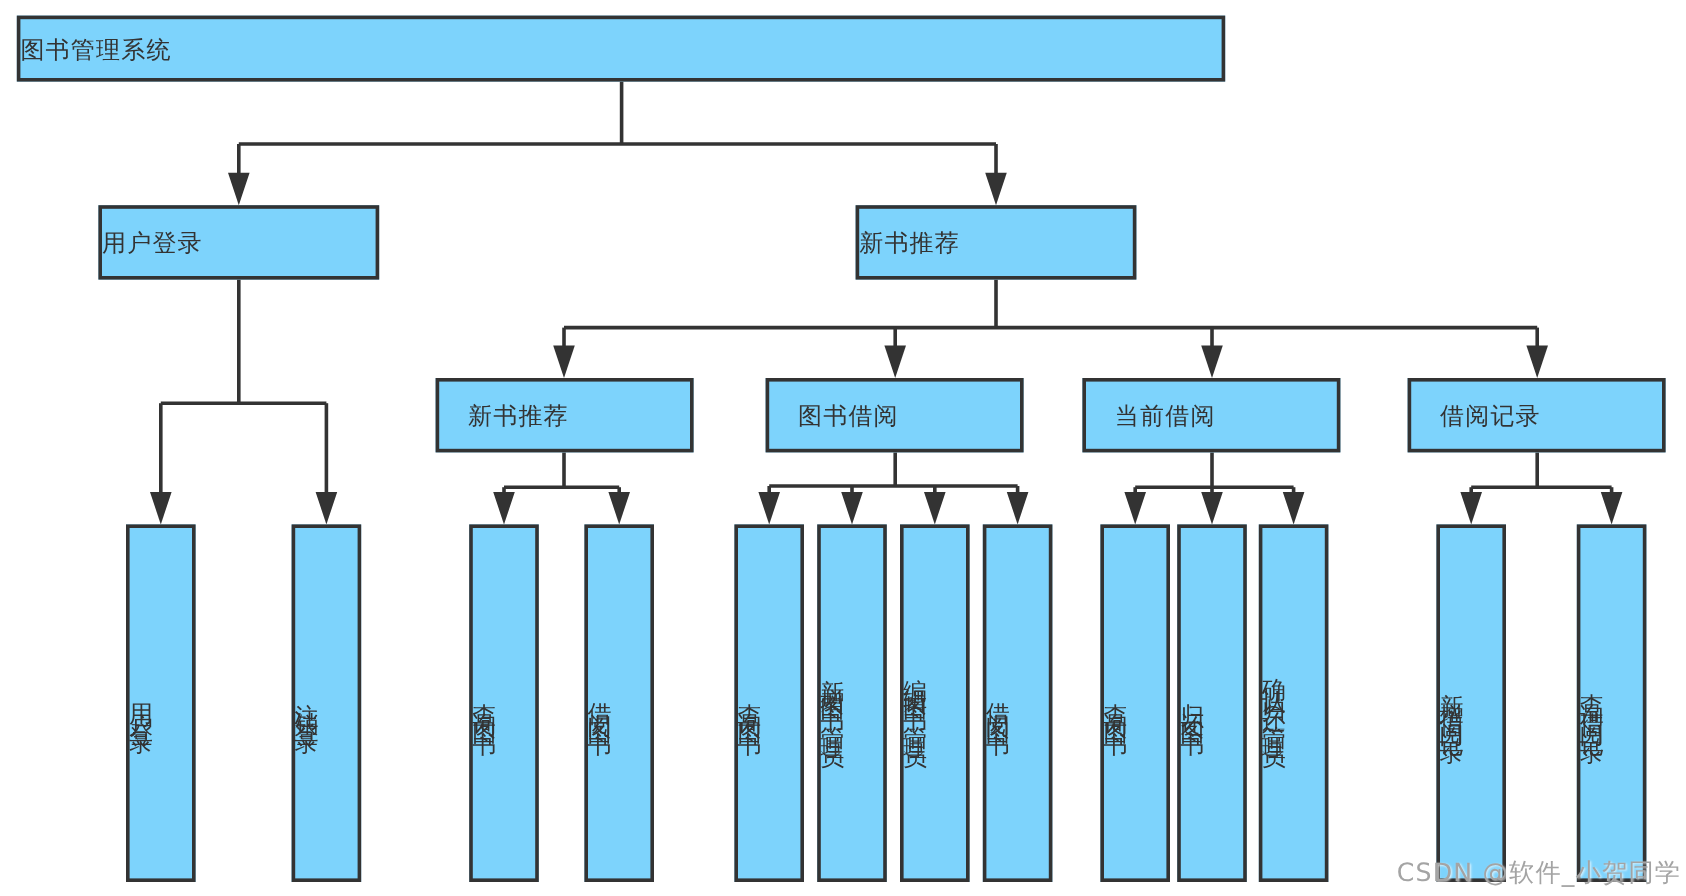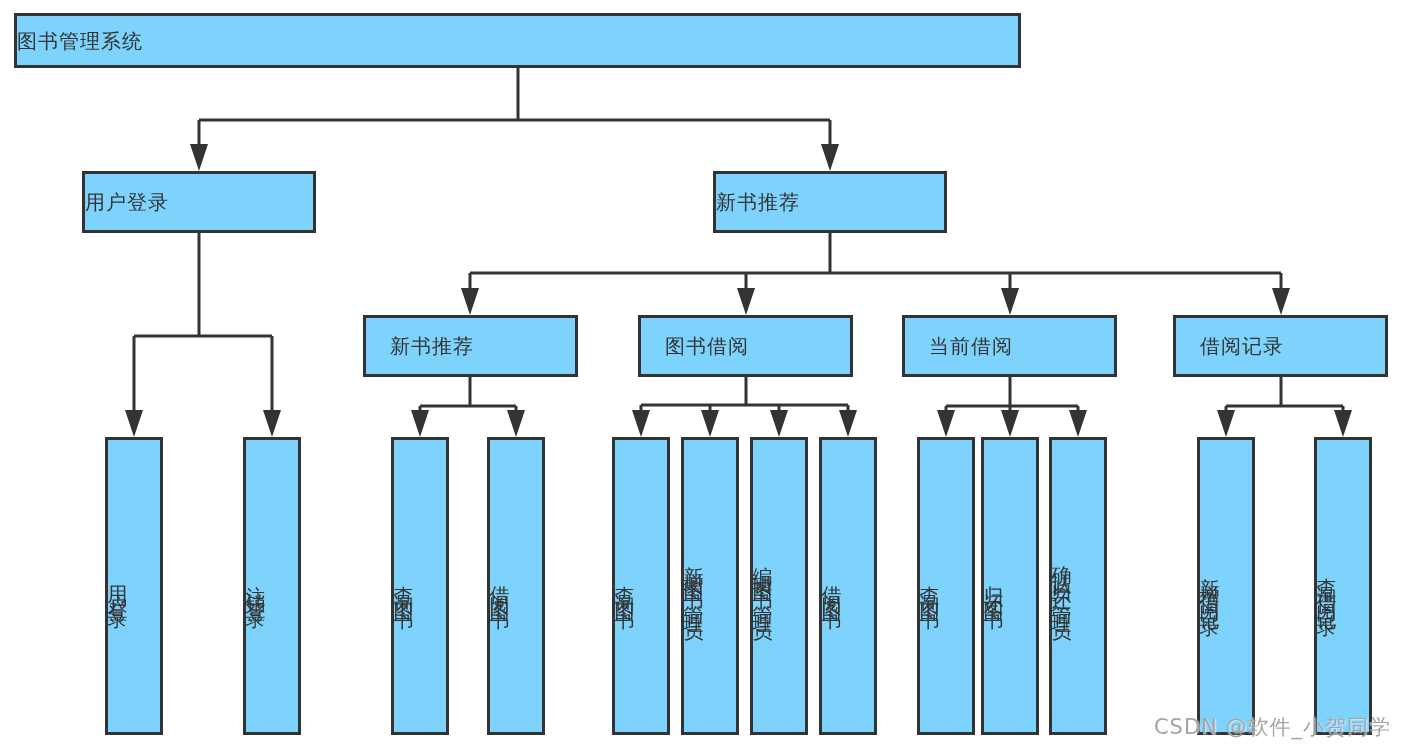--- a/index.html
+++ b/index.html
@@ -49,21 +49,21 @@
   .leaf-bor-1    { left: 681px; }
   .leaf-bor-2    { left: 750px; }
   .leaf-bor-3    { left: 819px; }
   .leaf-cur-0    { left: 917px; }
   .leaf-cur-1    { left: 981px; }
   .leaf-cur-2    { left: 1049px; }
   .leaf-rcd-0    { left: 1197px; }
   .leaf-rcd-1    { left: 1314px; }
   #watermark {
     position: absolute;
-    right: 14px;
+    right: 4px;
     bottom: 6px;
     z-index: 5;
     color: #a4a4a4;
     font-size: 21px;
     letter-spacing: 1px;
     text-shadow: 1px 1px 2px rgba(255,255,255,0.85);
     white-space: nowrap;
   }
   svg line    { stroke: #333333; stroke-width: 3; }
   svg polygon { fill: #333333; }

